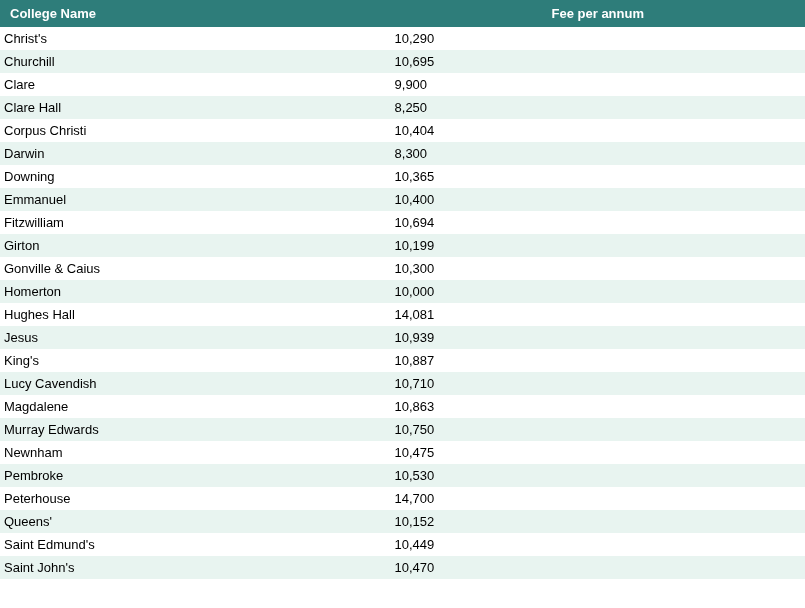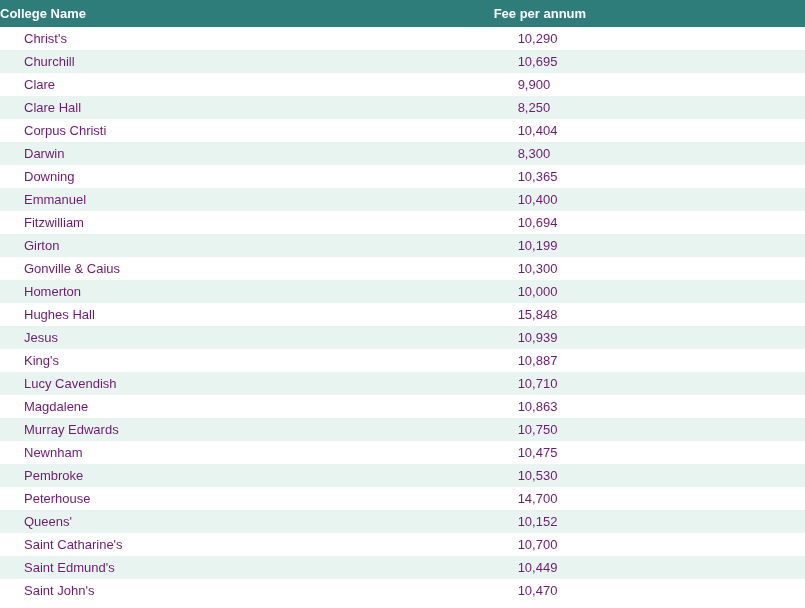--- a/index.html
+++ b/index.html
@@ -15,35 +15,35 @@
     table {
       width: 805px;
       border-collapse: collapse;
     }
     thead tr {
       background-color: #2e7d7a;
       color: #fff;
       font-weight: bold;
     }
     thead th {
-      padding: 6px 0;
+      padding: 6px 10px;
       text-align: left;
     }
     thead th.fee {
-      text-align: left;
+      text-align: center;
     }
     tbody tr:nth-child(odd) {
       background-color: #ffffff;
     }
     tbody tr:nth-child(even) {
       background-color: #e8f4f0;
     }
     tbody td {
-      padding: 4px 24px;
-      color: #701a75;
+      padding: 4px 4px;
+      color: #000000;
     }
     tbody td.fee {
     }
   </style>
 </head>
 <body>
 
 <table>
   <thead>
     <tr>
@@ -95,21 +95,21 @@
       <tr>
         <td>Gonville &amp; Caius</td>
         <td class="fee">10,300</td>
       </tr>
       <tr>
         <td>Homerton</td>
         <td class="fee">10,000</td>
       </tr>
       <tr>
         <td>Hughes Hall</td>
-        <td class="fee">15,848</td>
+        <td class="fee">14,081</td>
       </tr>
       <tr>
         <td>Jesus</td>
         <td class="fee">10,939</td>
       </tr>
       <tr>
         <td>King's</td>
         <td class="fee">10,887</td>
       </tr>
       <tr>
@@ -134,24 +134,20 @@
       </tr>
       <tr>
         <td>Peterhouse</td>
         <td class="fee">14,700</td>
       </tr>
       <tr>
         <td>Queens'</td>
         <td class="fee">10,152</td>
       </tr>
       <tr>
-        <td>Saint Catharine's</td>
-        <td class="fee">10,700</td>
-      </tr>
-      <tr>
         <td>Saint Edmund's</td>
         <td class="fee">10,449</td>
       </tr>
       <tr>
         <td>Saint John's</td>
         <td class="fee">10,470</td>
       </tr>
     </tbody>
 </table>
 

